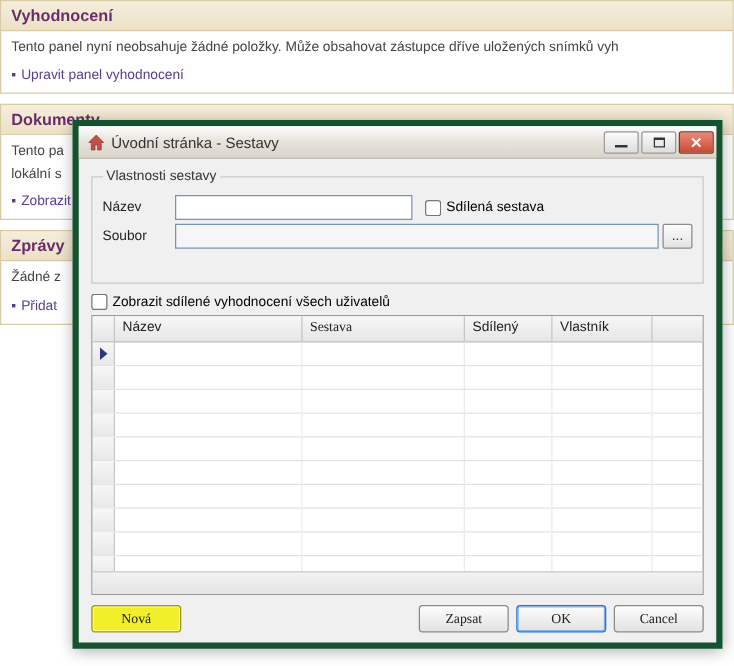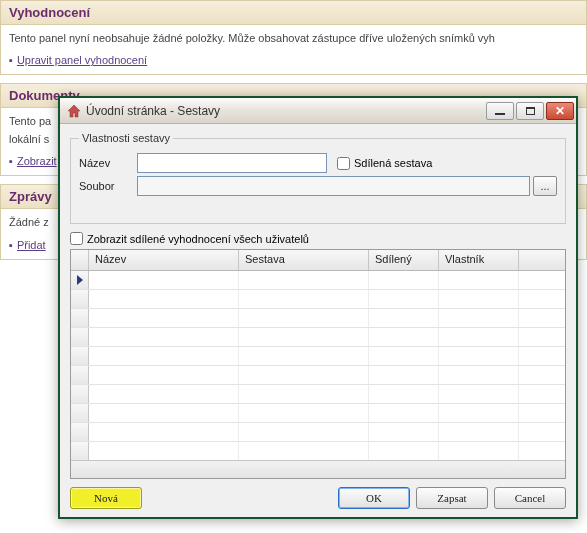--- a/index.html
+++ b/index.html
@@ -26,33 +26,32 @@
   .panel-body {
     border: 1px solid #d8cba6;
     border-top: none;
     padding: 6px 24px 8px 8px;
     color: #444;
   }
   .panel-body p { margin: 0 0 8px 0; line-height: 1.4; }
   .link {
     color: #5a3e8a;
     cursor: pointer;
-    text-decoration: underline;
   }
   .bullet { color: #5a3e8a; margin-right: 4px; }
 
   
   .dialog {
     position: absolute;
     left: 58px;
     top: 96px;
     width: 520px;
     height: 423px;
     background: #f0f0f0;
-    border: 2px solid #14532d;
+    border: 5px solid #14532d;
     box-shadow: 0 2px 12px rgba(0,0,0,.35);
   }
   .titlebar {
     height: 26px;
     background: linear-gradient(#fdfdfd 0%, #e8e5de 45%, #d9d5cb 100%);
     border-bottom: 1px solid #b7b3a7;
     display: flex;
     align-items: center;
     padding: 0 2px 0 6px;
   }
@@ -121,21 +120,21 @@
   }
   .grid-head { display: flex; background: linear-gradient(#f7f7f7,#e6e6e6); border-bottom: 1px solid #b9b9b9; }
   .gh {
     border-right: 1px solid #c5c5c5;
     padding: 3px 6px;
     color: #222; font-size: 11px;
     height: 20px;
   }
   .gh.selector { width: 18px; padding:0; }
   .gh.c1 { width: 150px; }
-  .gh.c2 { width: 130px; }
+  .gh.c2 { width: 130px; font-family: Liberation Serif, serif; }
   .gh.c3 { width: 70px; }
   .gh.c4 { width: 80px; }
   .gh.cend { flex:1; border-right:none; }
   .grid-rows { flex:1; overflow:hidden; }
   .grow { display: flex; height: 19px; border-bottom: 1px solid #e3e3e3; }
   .gcell { border-right: 1px solid #ececec; }
   .gcell.selector {
     width: 18px; background: linear-gradient(#f7f7f7,#e8e8e8);
     border-right: 1px solid #c5c5c5;
     display:flex; align-items:center; justify-content:center;
@@ -351,18 +350,18 @@
             <div class="gcell c4"></div>
             <div class="gcell cend"></div>
           </div>
         </div>
       <div class="grid-footer"></div>
     </div>
 
     <div class="button-row">
       <button class="btn nova">Nová</button>
       <div class="spacer"></div>
+      <button class="btn">Zapsat</button>
       <button class="btn ok">OK</button>
-      <button class="btn">Zapsat</button>
       <button class="btn">Cancel</button>
     </div>
   </div>
 </div>
 
 </body></html>

